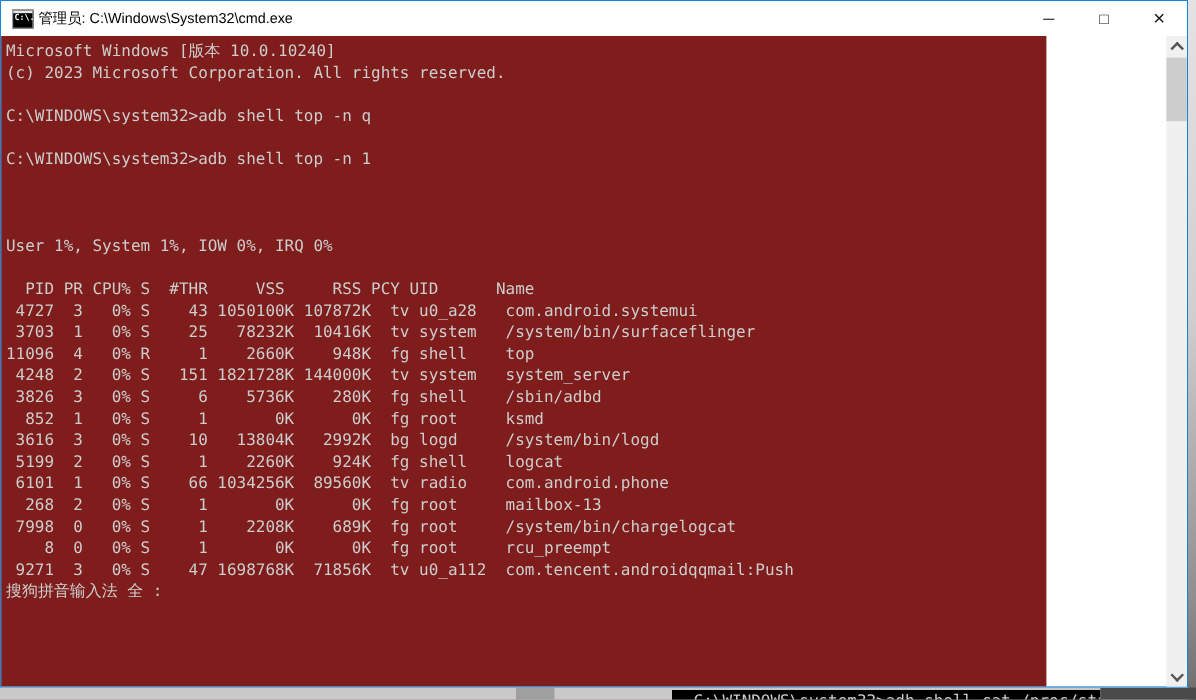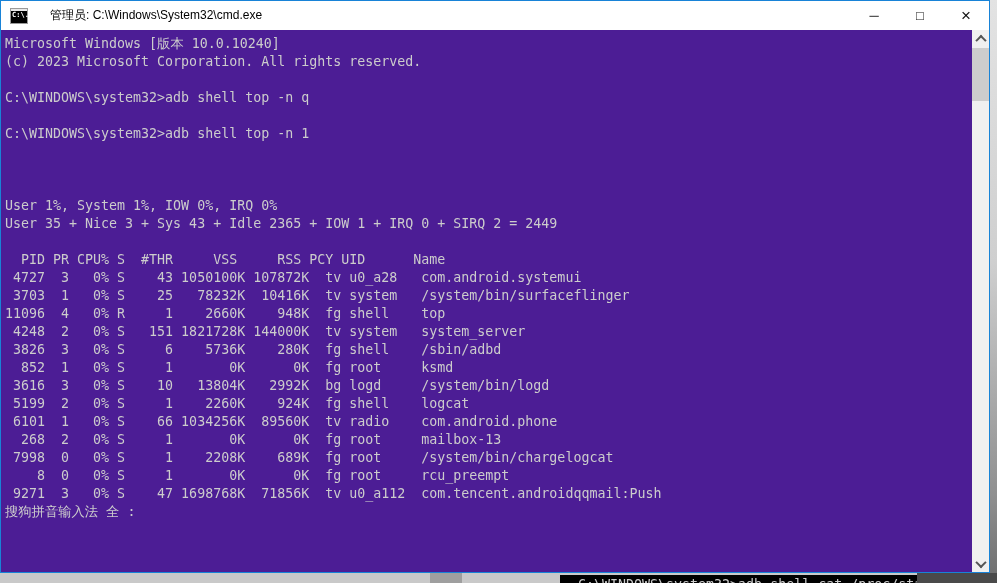--- a/index.html
+++ b/index.html
@@ -20,32 +20,32 @@
     width:16px;height:14px;margin-left:9px;background:#000;
     border:1px solid #9a9a9a;position:relative;flex:0 0 auto;
   }
   .title-icon::before{
     content:"";position:absolute;left:0;top:0;width:100%;height:2px;background:#e9e9e9;
   }
   .title-icon .cprompt{
     position:absolute;left:1px;top:3px;color:#fff;font-family:"DejaVu Sans Mono",monospace;
     font-size:7px;line-height:7px;font-weight:bold;
   }
-  .title-text{margin-left:22px;font-size:12px;color:#000;white-space:nowrap;}
+  .title-text{margin-left:4px;font-size:12px;color:#000;white-space:nowrap;}
   .controls{margin-left:auto;display:flex;height:29px;}
   .ctrl-btn{
     width:46px;height:29px;display:flex;align-items:center;justify-content:center;
     color:#111;cursor:default;background:transparent;border:0;padding:0;
   }
   .ctrl-btn.min{font-size:13px;}
   .ctrl-btn.max{font-size:13px;}
   .ctrl-btn.close{font-size:17px;}
   
   .console{
-    position:absolute;left:0;top:29px;width:971px;height:542px;background:#4c1d95;
+    position:absolute;left:0;top:29px;width:871px;height:542px;background:#7f1d1d;
     overflow:hidden;padding:5px 0 0 4px;box-sizing:border-box;
   }
   .console-line{
     font-family:"DejaVu Sans Mono",monospace;
     font-size:13.3px;line-height:18px;height:18px;
     color:#cccccc;white-space:pre;
   }
   
   .scrollbar{
     position:absolute;right:0;top:29px;width:17px;height:542px;background:#f0f0f0;
@@ -112,21 +112,20 @@
       <div class="console-line">Microsoft Windows [版本 10.0.10240]</div>
       <div class="console-line">(c) 2023 Microsoft Corporation. All rights reserved.</div>
       <div class="console-line"></div>
       <div class="console-line">C:\WINDOWS\system32&gt;adb shell top -n q</div>
       <div class="console-line"></div>
       <div class="console-line">C:\WINDOWS\system32&gt;adb shell top -n 1</div>
       <div class="console-line"></div>
       <div class="console-line"></div>
       <div class="console-line"></div>
       <div class="console-line">User 1%, System 1%, IOW 0%, IRQ 0%</div>
-      <div class="console-line">User 35 + Nice 3 + Sys 43 + Idle 2365 + IOW 1 + IRQ 0 + SIRQ 2 = 2449</div>
       <div class="console-line"></div>
       <div class="console-line">  PID PR CPU% S  #THR     VSS     RSS PCY UID      Name</div>
       <div class="console-line"> 4727  3   0% S    43 1050100K 107872K  tv u0_a28   com.android.systemui</div>
       <div class="console-line"> 3703  1   0% S    25   78232K  10416K  tv system   /system/bin/surfaceflinger</div>
       <div class="console-line">11096  4   0% R     1    2660K    948K  fg shell    top</div>
       <div class="console-line"> 4248  2   0% S   151 1821728K 144000K  tv system   system_server</div>
       <div class="console-line"> 3826  3   0% S     6    5736K    280K  fg shell    /sbin/adbd</div>
       <div class="console-line">  852  1   0% S     1       0K      0K  fg root     ksmd</div>
       <div class="console-line"> 3616  3   0% S    10   13804K   2992K  bg logd     /system/bin/logd</div>
       <div class="console-line"> 5199  2   0% S     1    2260K    924K  fg shell    logcat</div>

